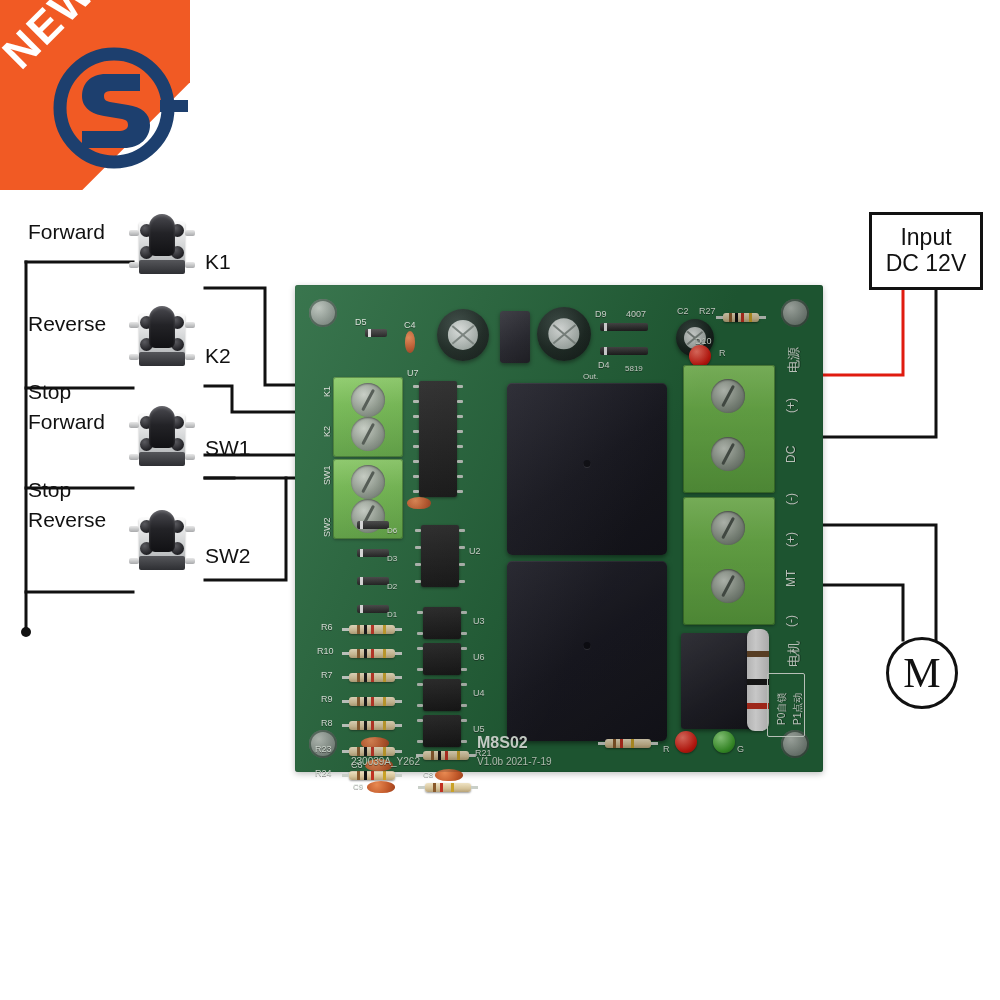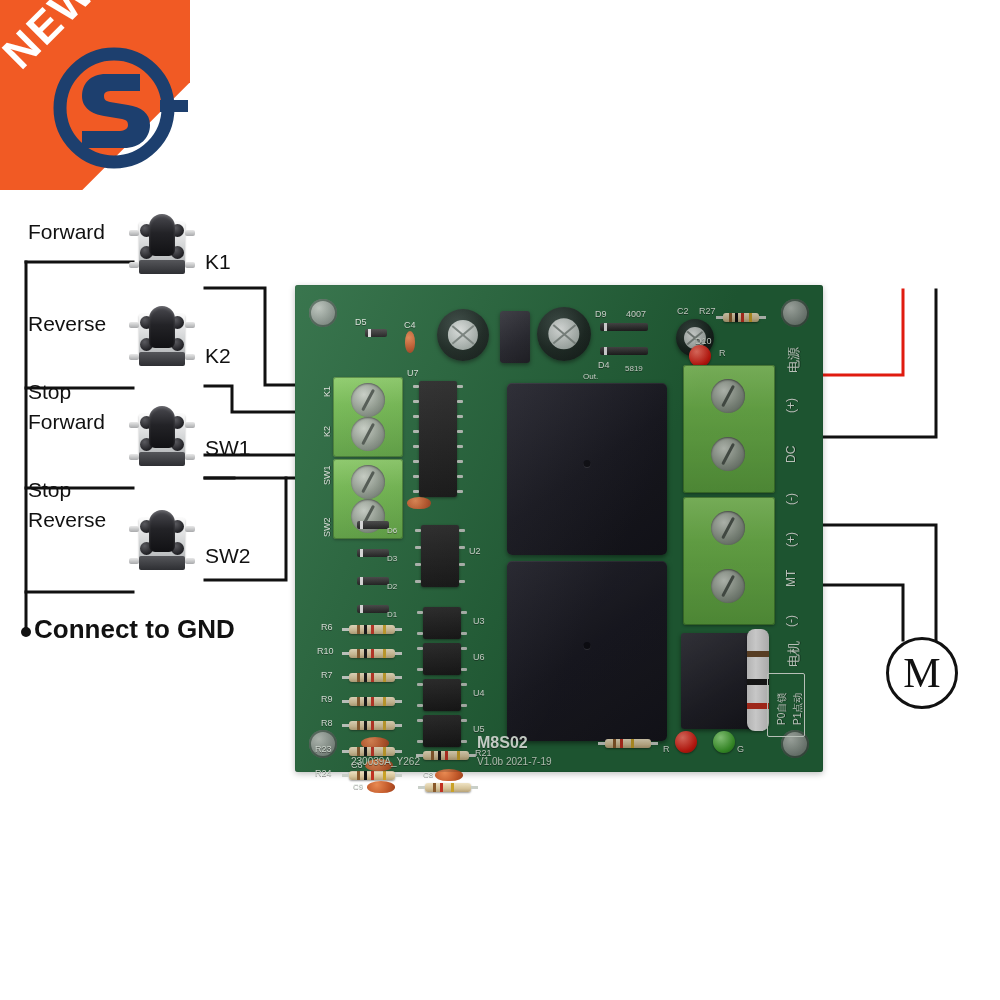--- a/index.html
+++ b/index.html
@@ -187,21 +187,20 @@
     <circle cx="26" cy="632" r="5" fill="#111111"></circle>
   </svg>
 
   <div class="lbl" style="left:28px;top:220px;">Forward</div>
   <div class="lbl" style="left:28px;top:312px;">Reverse</div>
   <div class="lbl" style="left:28px;top:380px;">Stop</div>
   <div class="lbl" style="left:28px;top:410px;">Forward</div>
   <div class="lbl" style="left:28px;top:478px;">Stop</div>
   <div class="lbl" style="left:28px;top:508px;">Reverse</div>
 
-  <div class="lbl big bold" style="left:34px;top:614px;">Connect to GND</div>
 
   <div class="tact" style="left:131px;top:212px;">
     <div class="body"></div>
     <div class="base"></div>
     <div class="c c1"></div>
     <div class="c c2"></div>
     <div class="c c3"></div>
     <div class="c c4"></div>
     <div class="plunger"></div>
     <div class="leg l1"></div>
@@ -557,18 +556,22 @@
         <i style="left:26px;background:#c9a227;"></i>
         <span class="lead" style="left:-7px;"></span>
         <span class="lead" style="right:-7px;"></span>
       </div>
 
     <div class="silk big" style="left:182px;top:450px;">M8S02</div>
     <div class="silk med" style="left:182px;top:472px;">V1.0b 2021-7-19</div>
     <div class="silk med" style="left:56px;top:472px;">230039A_Y262</div>
   </div>
 
+  <div class="inbox" style="left:869px;top:212px;width:108px;height:72px;">
+    <div>Input</div>
+    <div>DC 12V</div>
+  </div>
 
   <div class="motor" style="left:886px;top:637px;">
     <span>M</span>
   </div>
 
 </div>
 
 </body></html>

